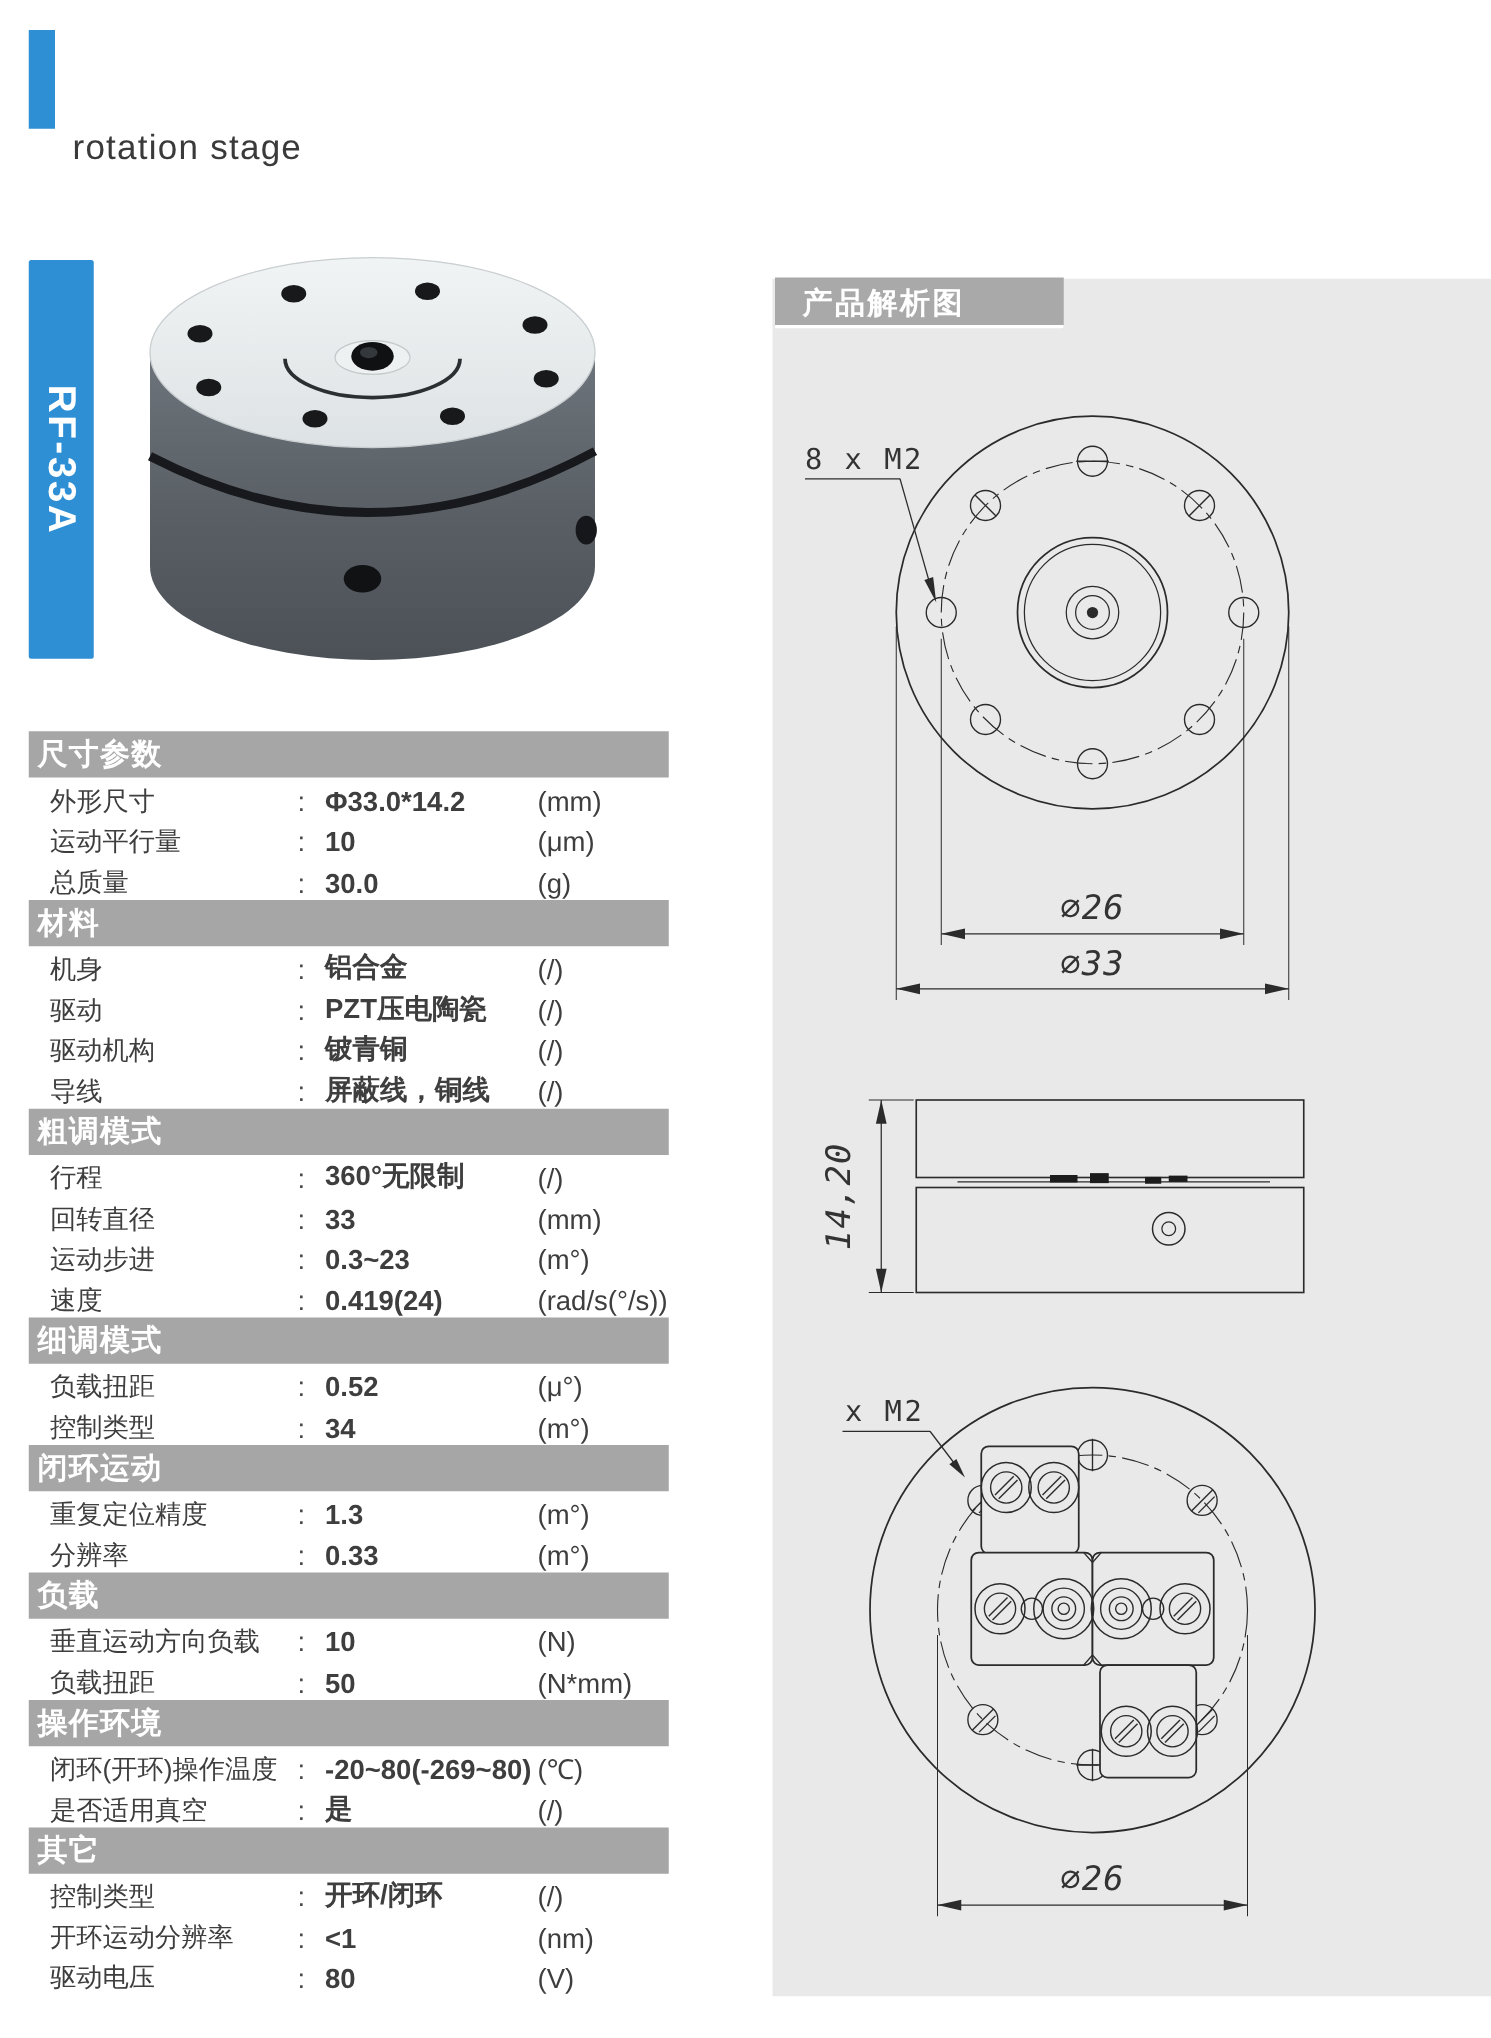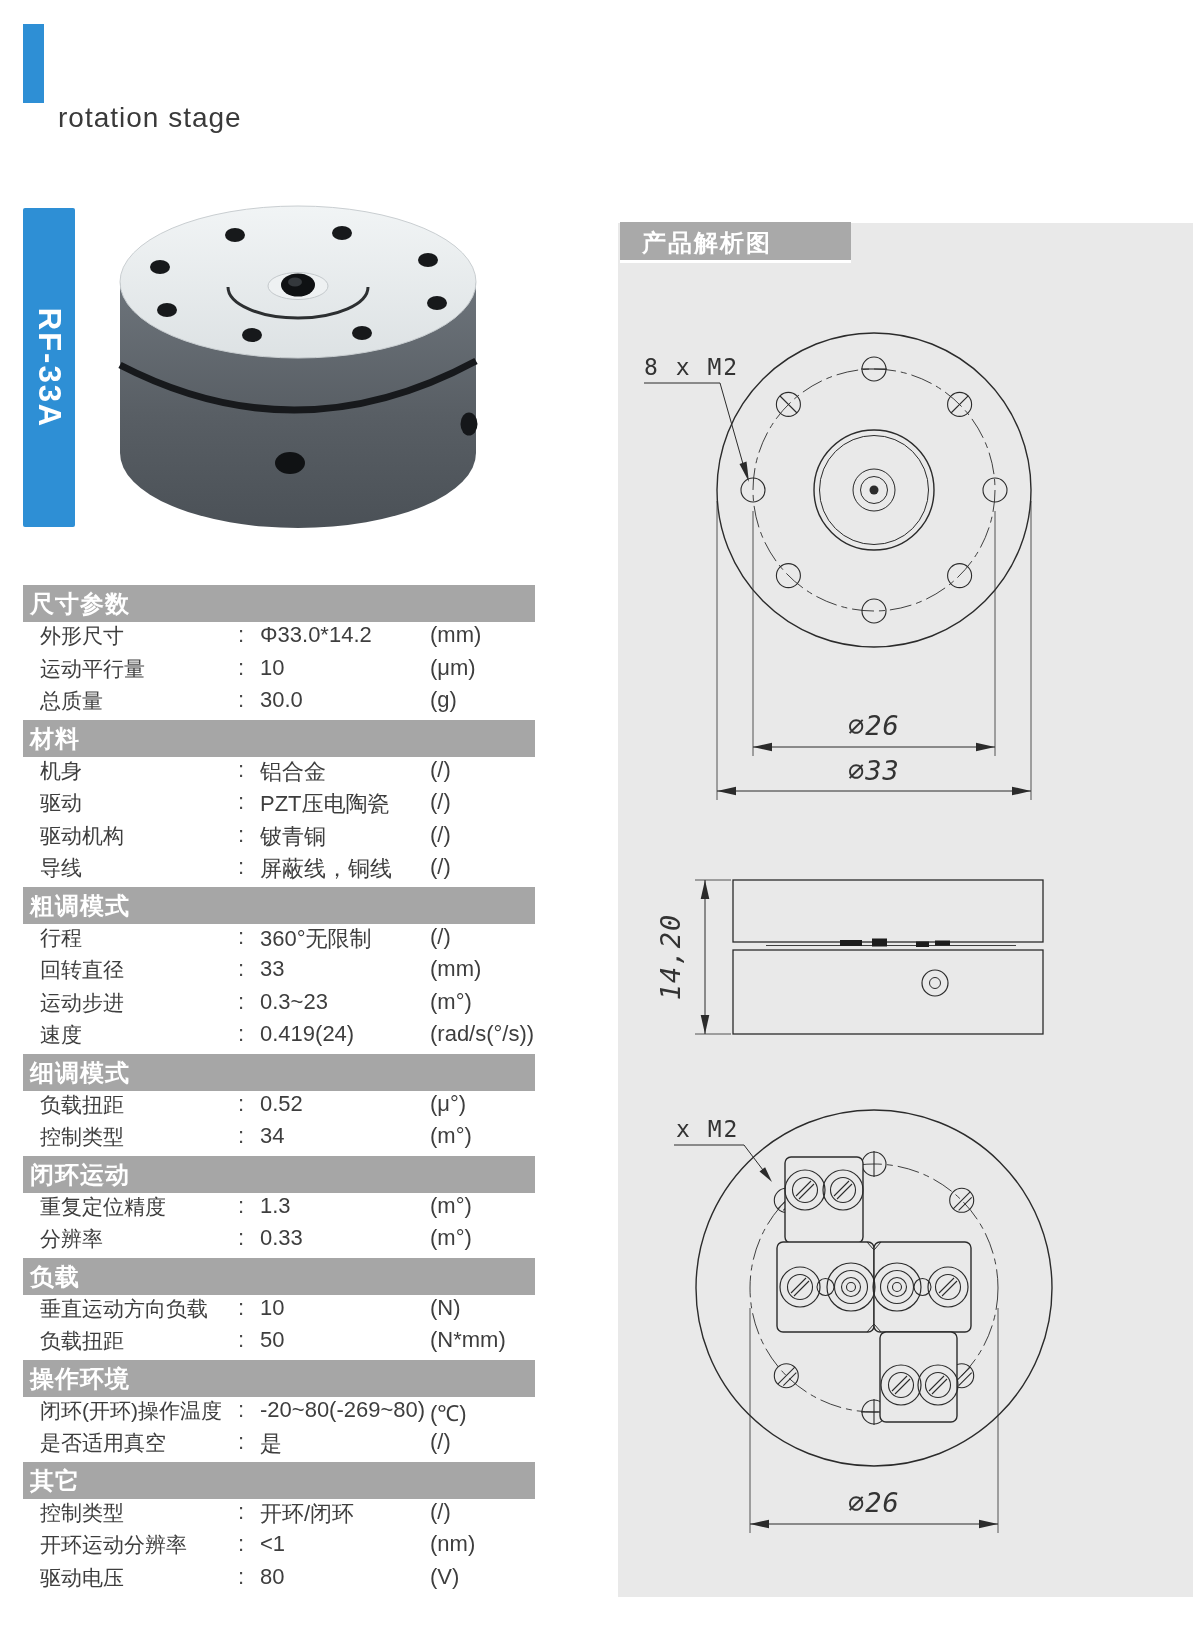--- a/index.html
+++ b/index.html
@@ -16,24 +16,24 @@
   .model-tab span{position:absolute;left:50%;top:50%;transform:translate(-50%,-50%) rotate(90deg);
     white-space:nowrap;color:#fff;font-size:31px;font-weight:700;letter-spacing:2px;}
 
   
   .product-photo{position:absolute;left:100px;top:195px;}
 
   
   .spec-table{position:absolute;left:23px;top:585px;width:512px;}
   .spec-header{height:37px;line-height:37px;background:#A6A6A6;color:#fff;font-size:24px;font-weight:700;
     padding-left:7px;letter-spacing:1px;box-sizing:border-box;}
-  .spec-row{display:flex;align-items:flex-start;height:32.5px;padding-left:17px;font-size:22px;color:#3e3e3e;box-sizing:border-box;}
+  .spec-row{display:flex;align-items:flex-end;height:32.5px;padding-left:17px;font-size:22px;color:#3e3e3e;box-sizing:border-box;}
   .spec-label{width:198px;font-size:21px;white-space:nowrap;overflow:hidden;}
   .spec-colon{width:22px;color:#4a4a4a;}
-  .spec-value{width:170px;white-space:nowrap;}
+  .spec-value{width:170px;white-space:nowrap;font-weight:bold;}
   .spec-unit{flex:0 0 auto;white-space:nowrap;}
 
   
   .diagram-panel{position:absolute;left:618px;top:223px;width:662px;height:1374px;background:#E9E9E9;}
   .panel-header{position:absolute;left:2px;top:-1px;width:231px;height:41px;background:#A9A9A9;color:#fff;
     font-size:24px;font-weight:700;line-height:41px;padding-left:22px;letter-spacing:2px;box-sizing:border-box;
     border-bottom:3px solid #fff;}
   .drawing-svg{position:absolute;left:0;top:0;}
   .cad{font-family:"DejaVu Sans Mono", monospace;fill:#333;}
   .cad-dim{font-style:italic;font-size:27px;letter-spacing:1px;}

